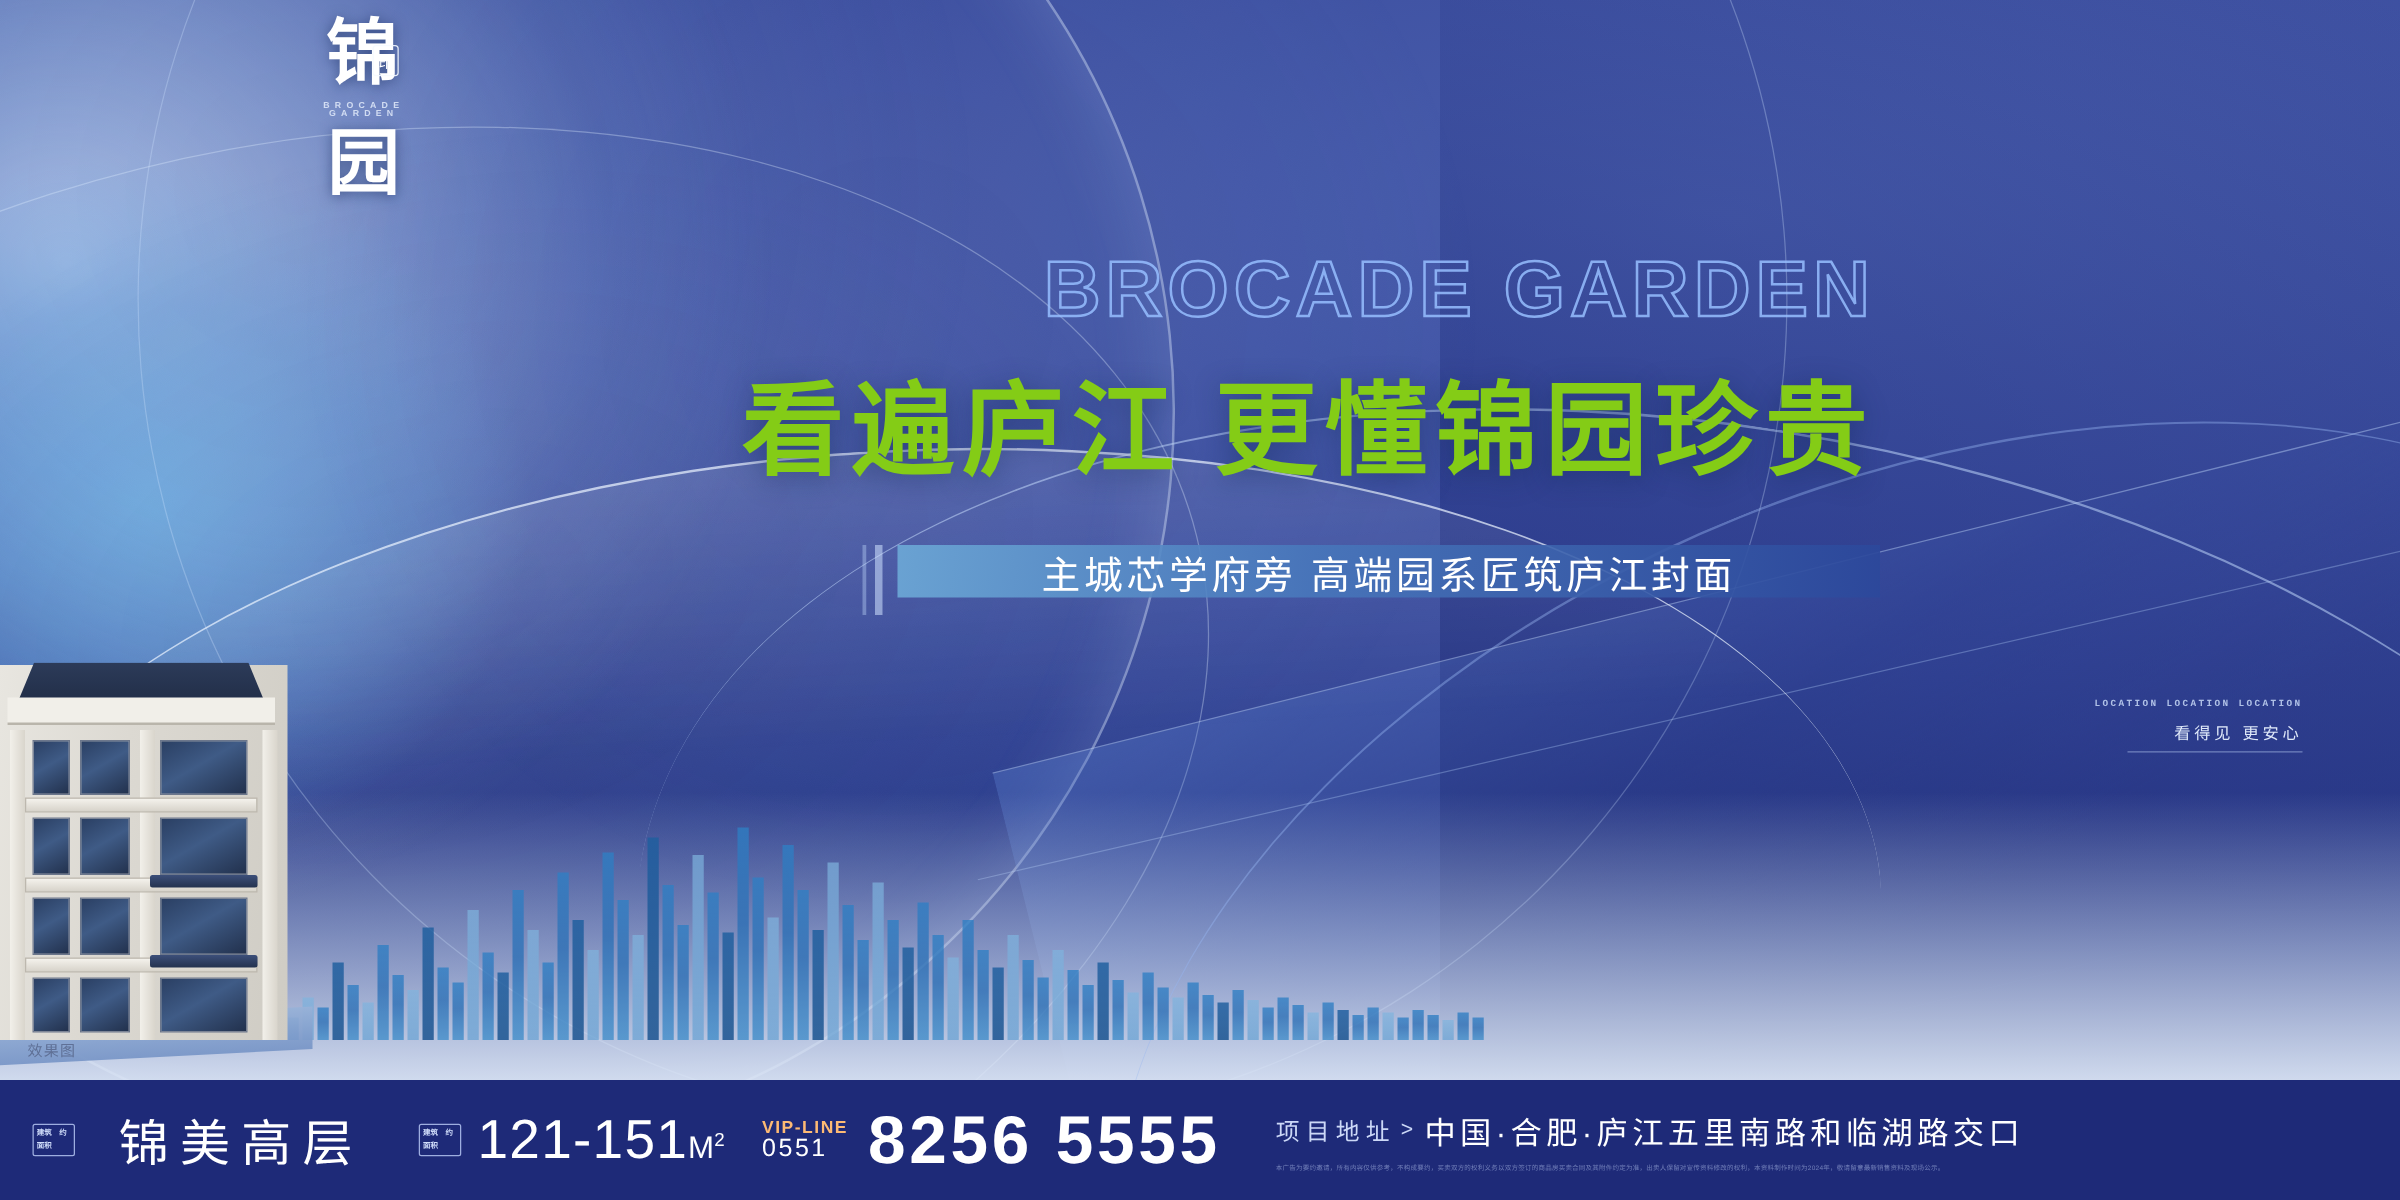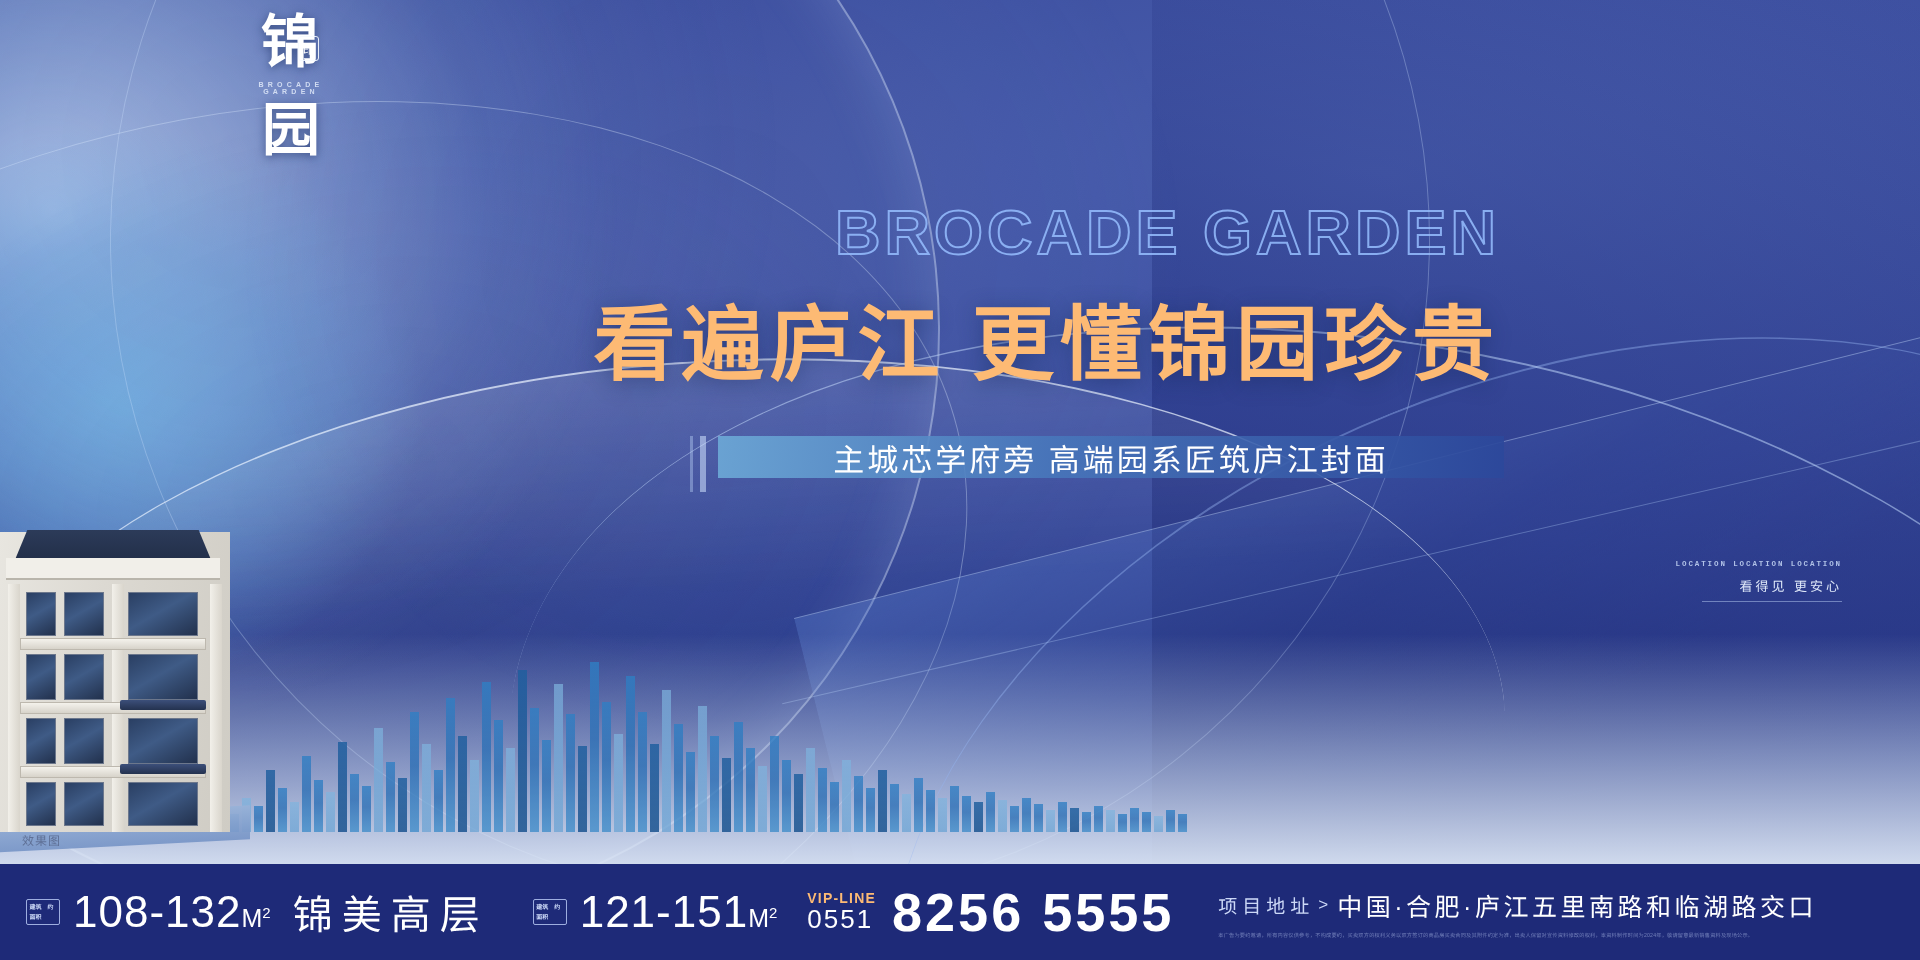--- a/index.html
+++ b/index.html
@@ -171,21 +171,21 @@
     position:absolute;left:700px;top:196px;width:800px;
     font-size:63px;font-weight:800;letter-spacing:4px;
     color:transparent;
     -webkit-text-stroke:2px rgba(150,190,255,.85);
     text-align:right;white-space:nowrap;
     font-family:"Liberation Sans",sans-serif;
   }
   .headline{
     position:absolute;left:460px;top:278px;width:1040px;
     font-family:"Liberation Serif","DejaVu Serif",serif;
-    font-size:82px;font-weight:700;color:#fdba74;
+    font-size:82px;font-weight:700;color:#84cc16;
     letter-spacing:6px;text-align:right;white-space:nowrap;
     text-shadow:0 4px 22px rgba(15,35,85,.45);
   }
   .subbar{
     position:absolute;left:718px;top:436px;width:786px;height:42px;
     background:linear-gradient(90deg,rgba(108,168,214,.92) 0%, rgba(72,120,188,.88) 42%, rgba(44,72,155,.92) 100%);
     display:flex;align-items:center;justify-content:center;
   }
   .subbar span{
     color:#fff;font-size:31px;letter-spacing:3px;font-weight:500;
@@ -241,21 +241,21 @@
   }
   .f-area .u{font-size:25px;letter-spacing:0;}
   .f-area .u sup{font-size:15px;}
   .f-name{
     color:#fff;font-size:40px;letter-spacing:9px;margin-left:22px;
     white-space:nowrap;font-weight:400;
   }
   .f-gap{width:44px;flex:0 0 auto;}
   .f-vip{margin-left:30px;flex:0 0 auto;line-height:1.05;}
   .f-vip .l1{font-size:14px;color:#fdba74;letter-spacing:1.2px;font-weight:700;}
-  .f-vip .l2{font-size:26px;color:#fff;letter-spacing:2px;font-weight:500;}
+  .f-vip .l2{font-size:20px;color:#fff;letter-spacing:2px;font-weight:500;}
   .f-phone{
     color:#fff;font-size:54px;font-weight:700;letter-spacing:3px;
     margin-left:16px;white-space:nowrap;
   }
   .f-addr{margin-left:44px;flex:1 1 auto;min-width:0;}
   .f-addr .row{display:flex;align-items:center;white-space:nowrap;}
   .f-addr .lbl{color:#ccd8f7;font-size:19px;letter-spacing:5px;}
   .f-addr .arw{color:#ccd8f7;font-size:17px;margin:0 9px 0 4px;}
   .f-addr .val{color:#fff;font-size:25px;letter-spacing:3.5px;font-weight:500;}
   .f-disc{
@@ -419,23 +419,20 @@
   <div class="render-note">效果图</div>
 
   <div class="footer">
 
     <div class="f-badge">
       <b>建筑</b>
       <b>约</b>
       <b>面积</b>
       <b></b>
     </div>
-    <div class="f-area">
-      <span>108-132</span><span class="u"><span>M</span><sup>2</sup></span>
-    </div>
     <div class="f-name">锦美高层</div>
 
     <div class="f-gap"></div>
 
     <div class="f-badge">
       <b>建筑</b>
       <b>约</b>
       <b>面积</b>
       <b></b>
     </div>

